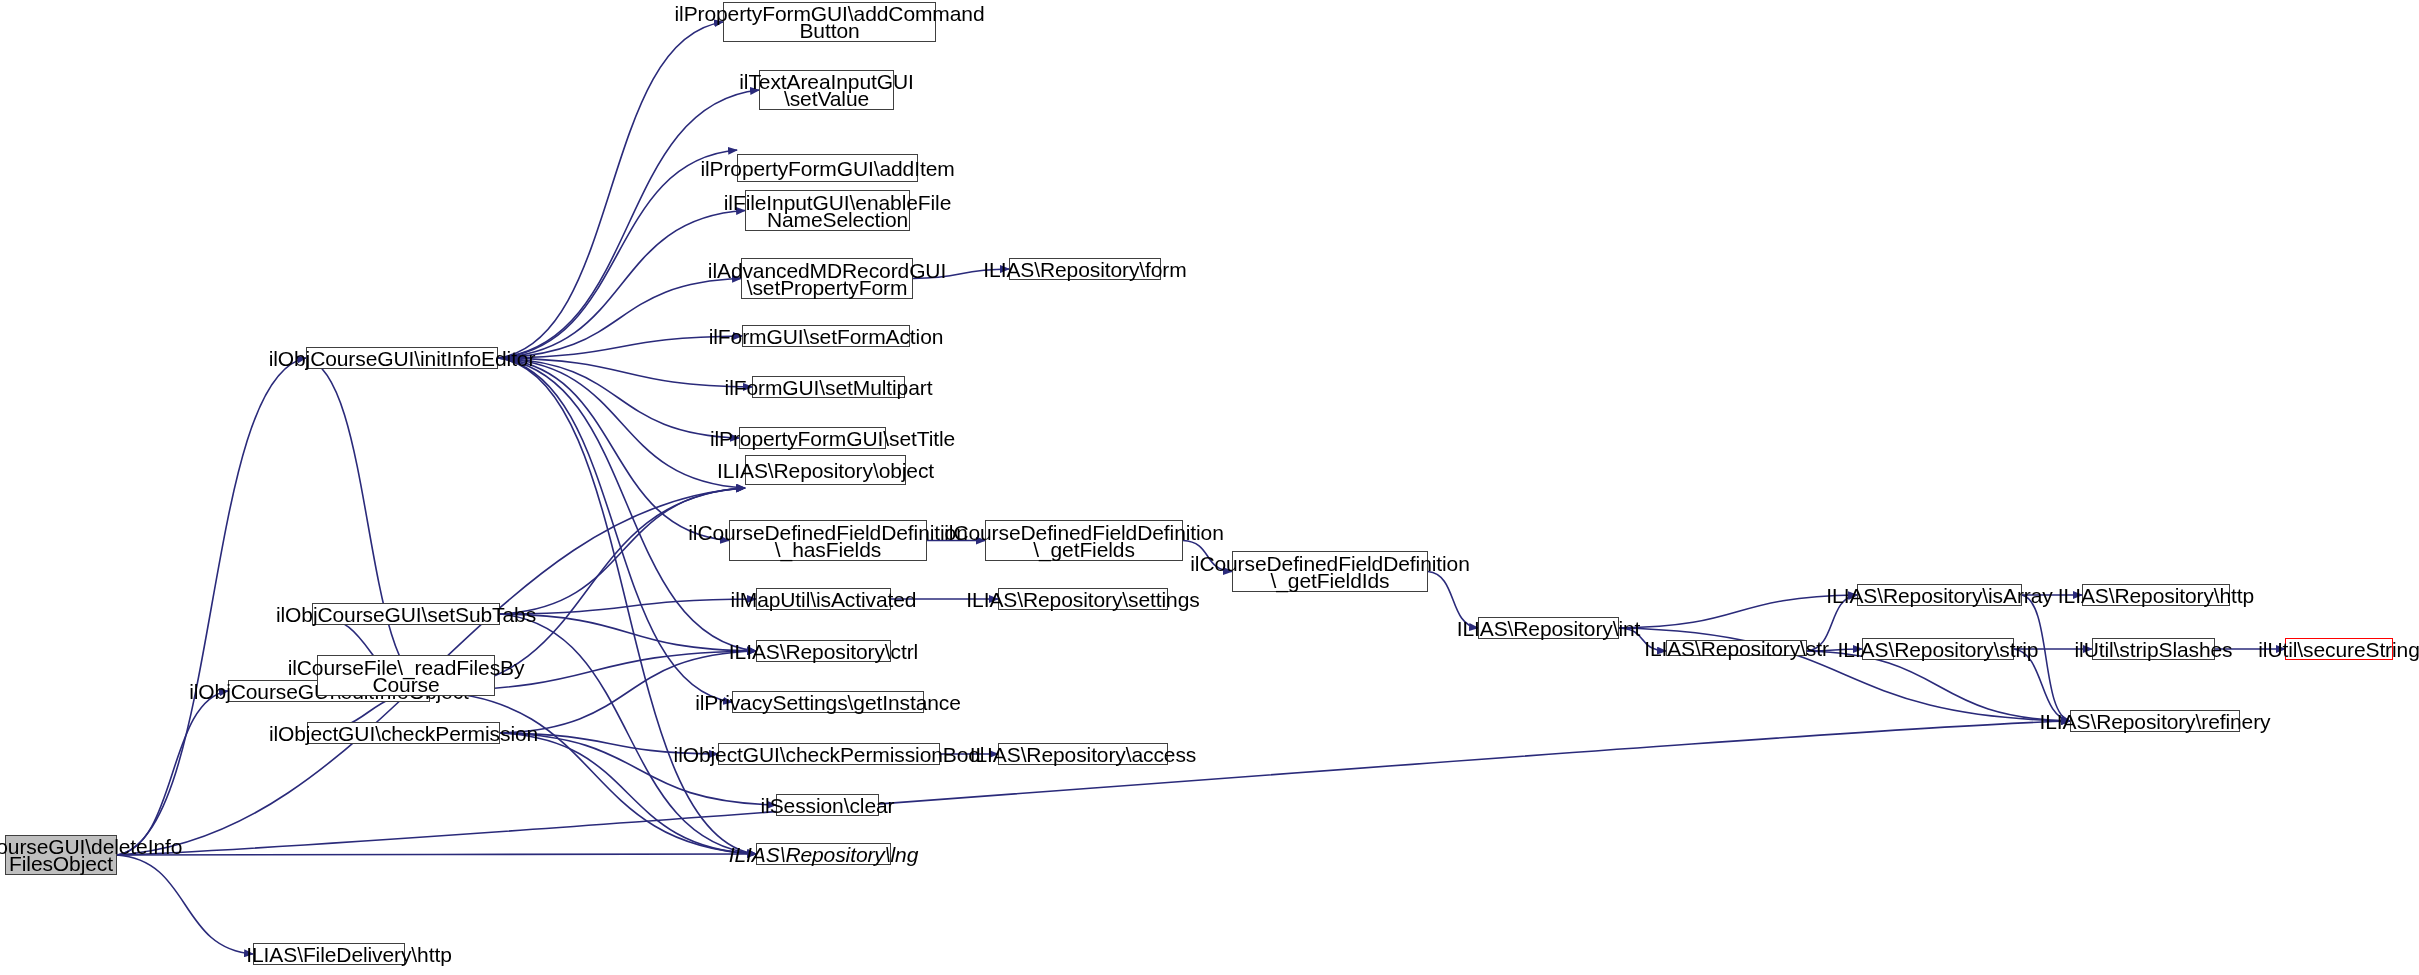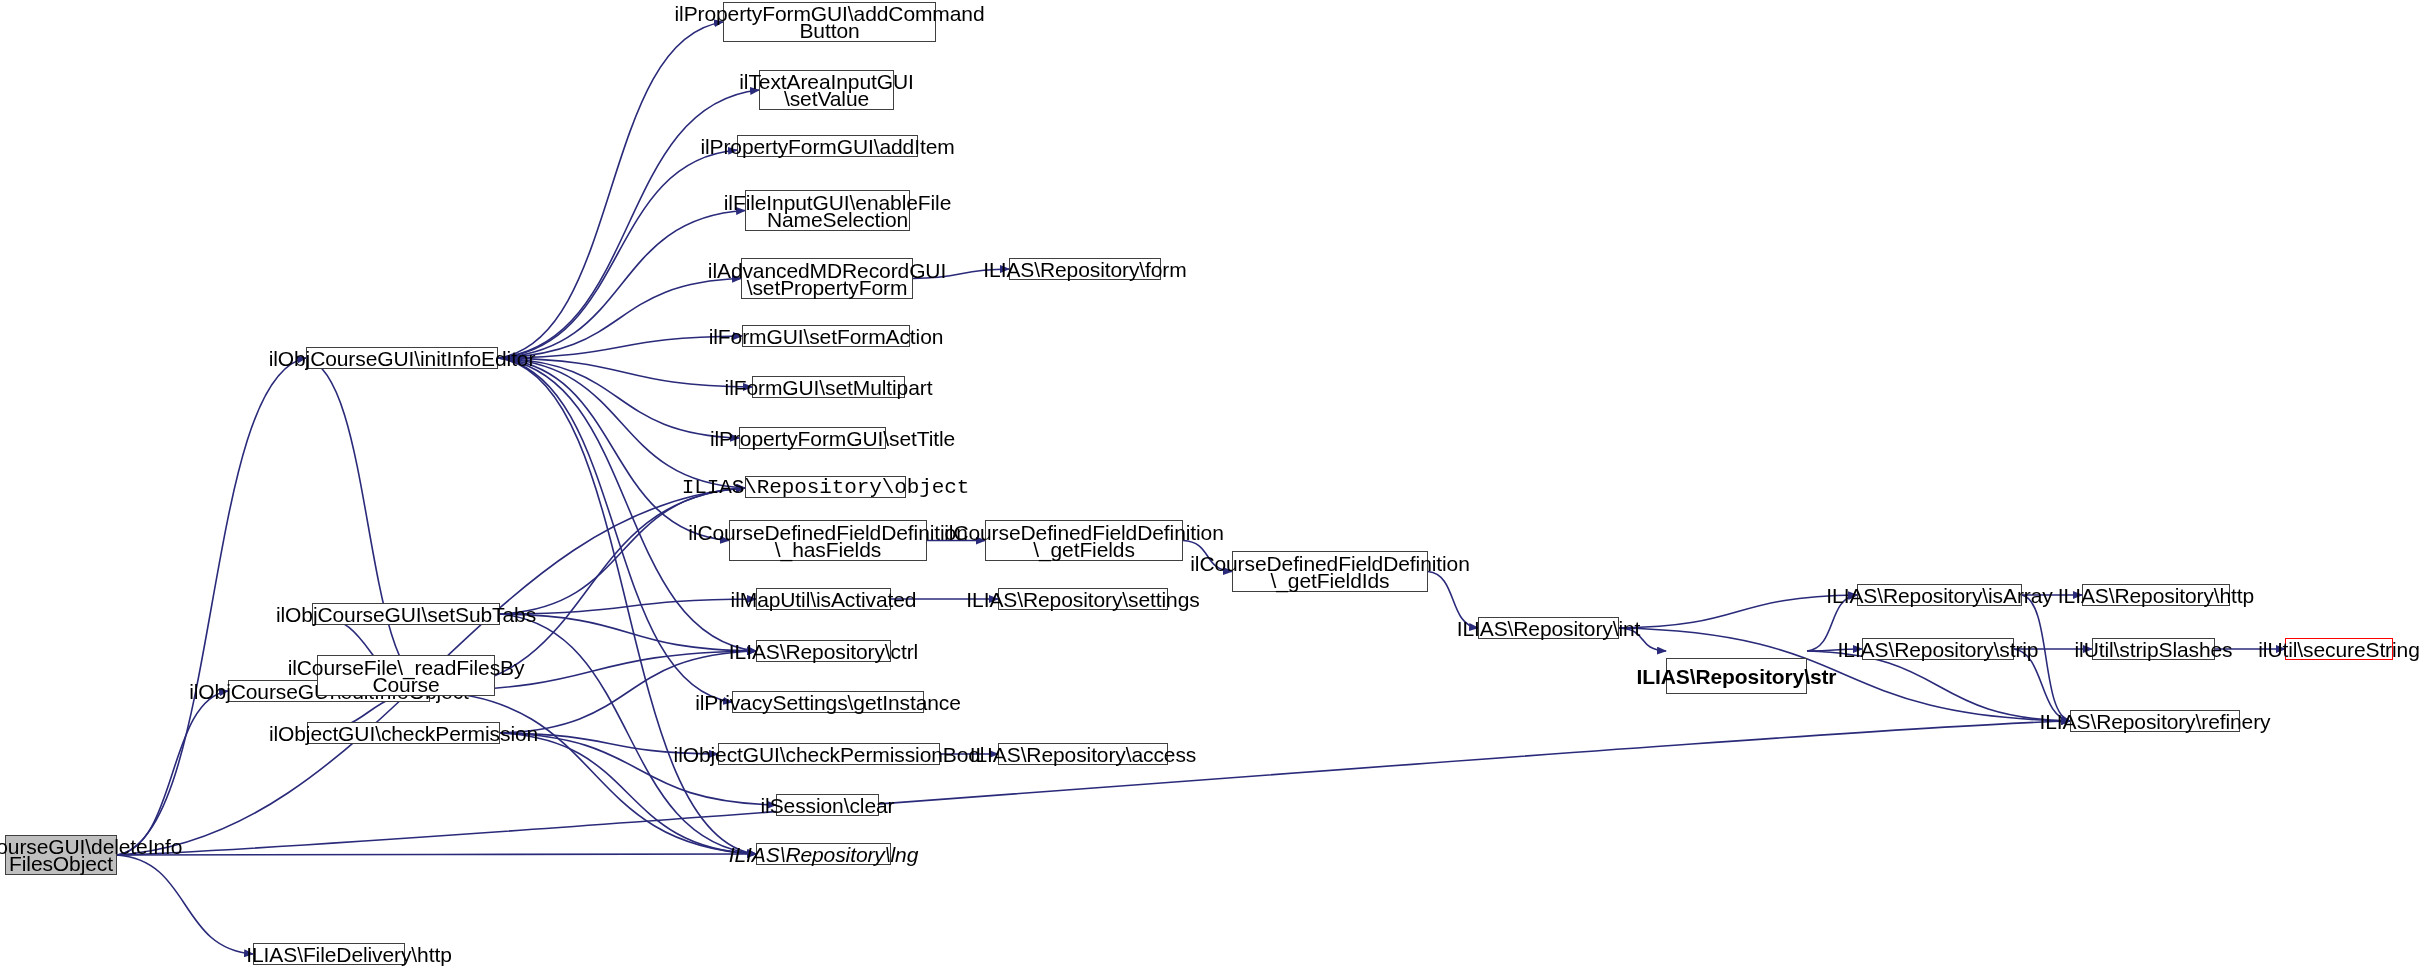--- a/index.html
+++ b/index.html
@@ -116,47 +116,47 @@
       <div class="node" style="left: 228px; top: 680px; width: 202px; height: 22px;">ilObjCourseGUI\editInfoObject</div>
       <div class="node" style="left: 306px; top: 347px; width: 192px; height: 22px;">ilObjCourseGUI\initInfoEditor</div>
       <div class="node" style="left: 312px; top: 603px; width: 188px; height: 22px;">ilObjCourseGUI\setSubTabs</div>
       <div class="node" style="left: 317px; top: 655px; width: 178px; height: 41px;">ilCourseFile\_readFilesBy
 Course</div>
       <div class="node" style="left: 307px; top: 722px; width: 193px; height: 22px;">ilObjectGUI\checkPermission</div>
       <div class="node" style="left: 723px; top: 2px; width: 213px; height: 40px;">ilPropertyFormGUI\addCommand
 Button</div>
       <div class="node" style="left: 759px; top: 70px; width: 135px; height: 40px;">ilTextAreaInputGUI
 \setValue</div>
-      <div class="node" style="left: 737px; top: 135px; width: 181px; height: 22px;">ilPropertyFormGUI\addItem</div>
+      <div class="node" style="left: 737px; top: 154px; width: 181px; height: 28px;">ilPropertyFormGUI\addItem</div>
       <div class="node" style="left: 745px; top: 190px; width: 165px; height: 41px; padding-left: 20px;">ilFileInputGUI\enableFile
 NameSelection</div>
       <div class="node" style="left: 741px; top: 258px; width: 172px; height: 41px;">ilAdvancedMDRecordGUI
 \setPropertyForm</div>
       <div class="node" style="left: 742px; top: 325px; width: 168px; height: 22px;">ilFormGUI\setFormAction</div>
       <div class="node" style="left: 752px; top: 376px; width: 153px; height: 22px;">ilFormGUI\setMultipart</div>
       <div class="node" style="left: 739px; top: 427px; width: 147px; height: 22px; padding-left: 40px;">ilPropertyFormGUI\setTitle</div>
-      <div class="node" style="left: 745px; top: 476px; width: 161px; height: 22px; font-family: Liberation Mono, monospace;">ILIAS\Repository\object</div>
+      <div class="node" style="left: 745px; top: 455px; width: 161px; height: 30px;">ILIAS\Repository\object</div>
       <div class="node" style="left: 729px; top: 520px; width: 198px; height: 41px;">ilCourseDefinedFieldDefinition
 \_hasFields</div>
       <div class="node" style="left: 756px; top: 588px; width: 135px; height: 22px;">ilMapUtil\isActivated</div>
       <div class="node" style="left: 756px; top: 640px; width: 135px; height: 22px;">ILIAS\Repository\ctrl</div>
       <div class="node" style="left: 732px; top: 691px; width: 192px; height: 22px;">ilPrivacySettings\getInstance</div>
       <div class="node" style="left: 718px; top: 743px; width: 222px; height: 22px;">ilObjectGUI\checkPermissionBool</div>
       <div class="node" style="left: 776px; top: 794px; width: 103px; height: 22px;">ilSession\clear</div>
       <div class="node" style="left: 756px; top: 843px; width: 135px; height: 22px; font-style: italic;">ILIAS\Repository\lng</div>
       <div class="node" style="left: 253px; top: 943px; width: 152px; height: 22px; padding-left: 40px;">ILIAS\FileDelivery\http</div>
       <div class="node" style="left: 1009px; top: 258px; width: 152px; height: 22px;">ILIAS\Repository\form</div>
       <div class="node" style="left: 985px; top: 520px; width: 198px; height: 41px;">ilCourseDefinedFieldDefinition
 \_getFields</div>
       <div class="node" style="left: 998px; top: 588px; width: 170px; height: 22px;">ILIAS\Repository\settings</div>
       <div class="node" style="left: 998px; top: 743px; width: 170px; height: 22px;">ILIAS\Repository\access</div>
       <div class="node" style="left: 1232px; top: 551px; width: 196px; height: 41px;">ilCourseDefinedFieldDefinition
 \_getFieldIds</div>
       <div class="node" style="left: 1478px; top: 617px; width: 141px; height: 22px;">ILIAS\Repository\int</div>
-      <div class="node" style="left: 1666px; top: 658px; width: 141px; height: 36px; font-weight: bold;">ILIAS\Repository\str</div>
+      <div class="node" style="left: 1666px; top: 640px; width: 141px; height: 16px;">ILIAS\Repository\str</div>
       <div class="node" style="left: 1857px; top: 584px; width: 165px; height: 22px;">ILIAS\Repository\isArray</div>
       <div class="node" style="left: 1862px; top: 638px; width: 152px; height: 22px;">ILIAS\Repository\strip</div>
       <div class="node" style="left: 2082px; top: 584px; width: 148px; height: 22px;">ILIAS\Repository\http</div>
       <div class="node" style="left: 2092px; top: 638px; width: 123px; height: 22px;">ilUtil\stripSlashes</div>
       <div class="node highlight" style="left: 2285px; top: 638px; width: 108px; height: 22px;">ilUtil\secureString</div>
       <div class="node" style="left: 2070px; top: 710px; width: 170px; height: 22px;">ILIAS\Repository\refinery</div>
     </div>
 </div>
 
 </body></html>

